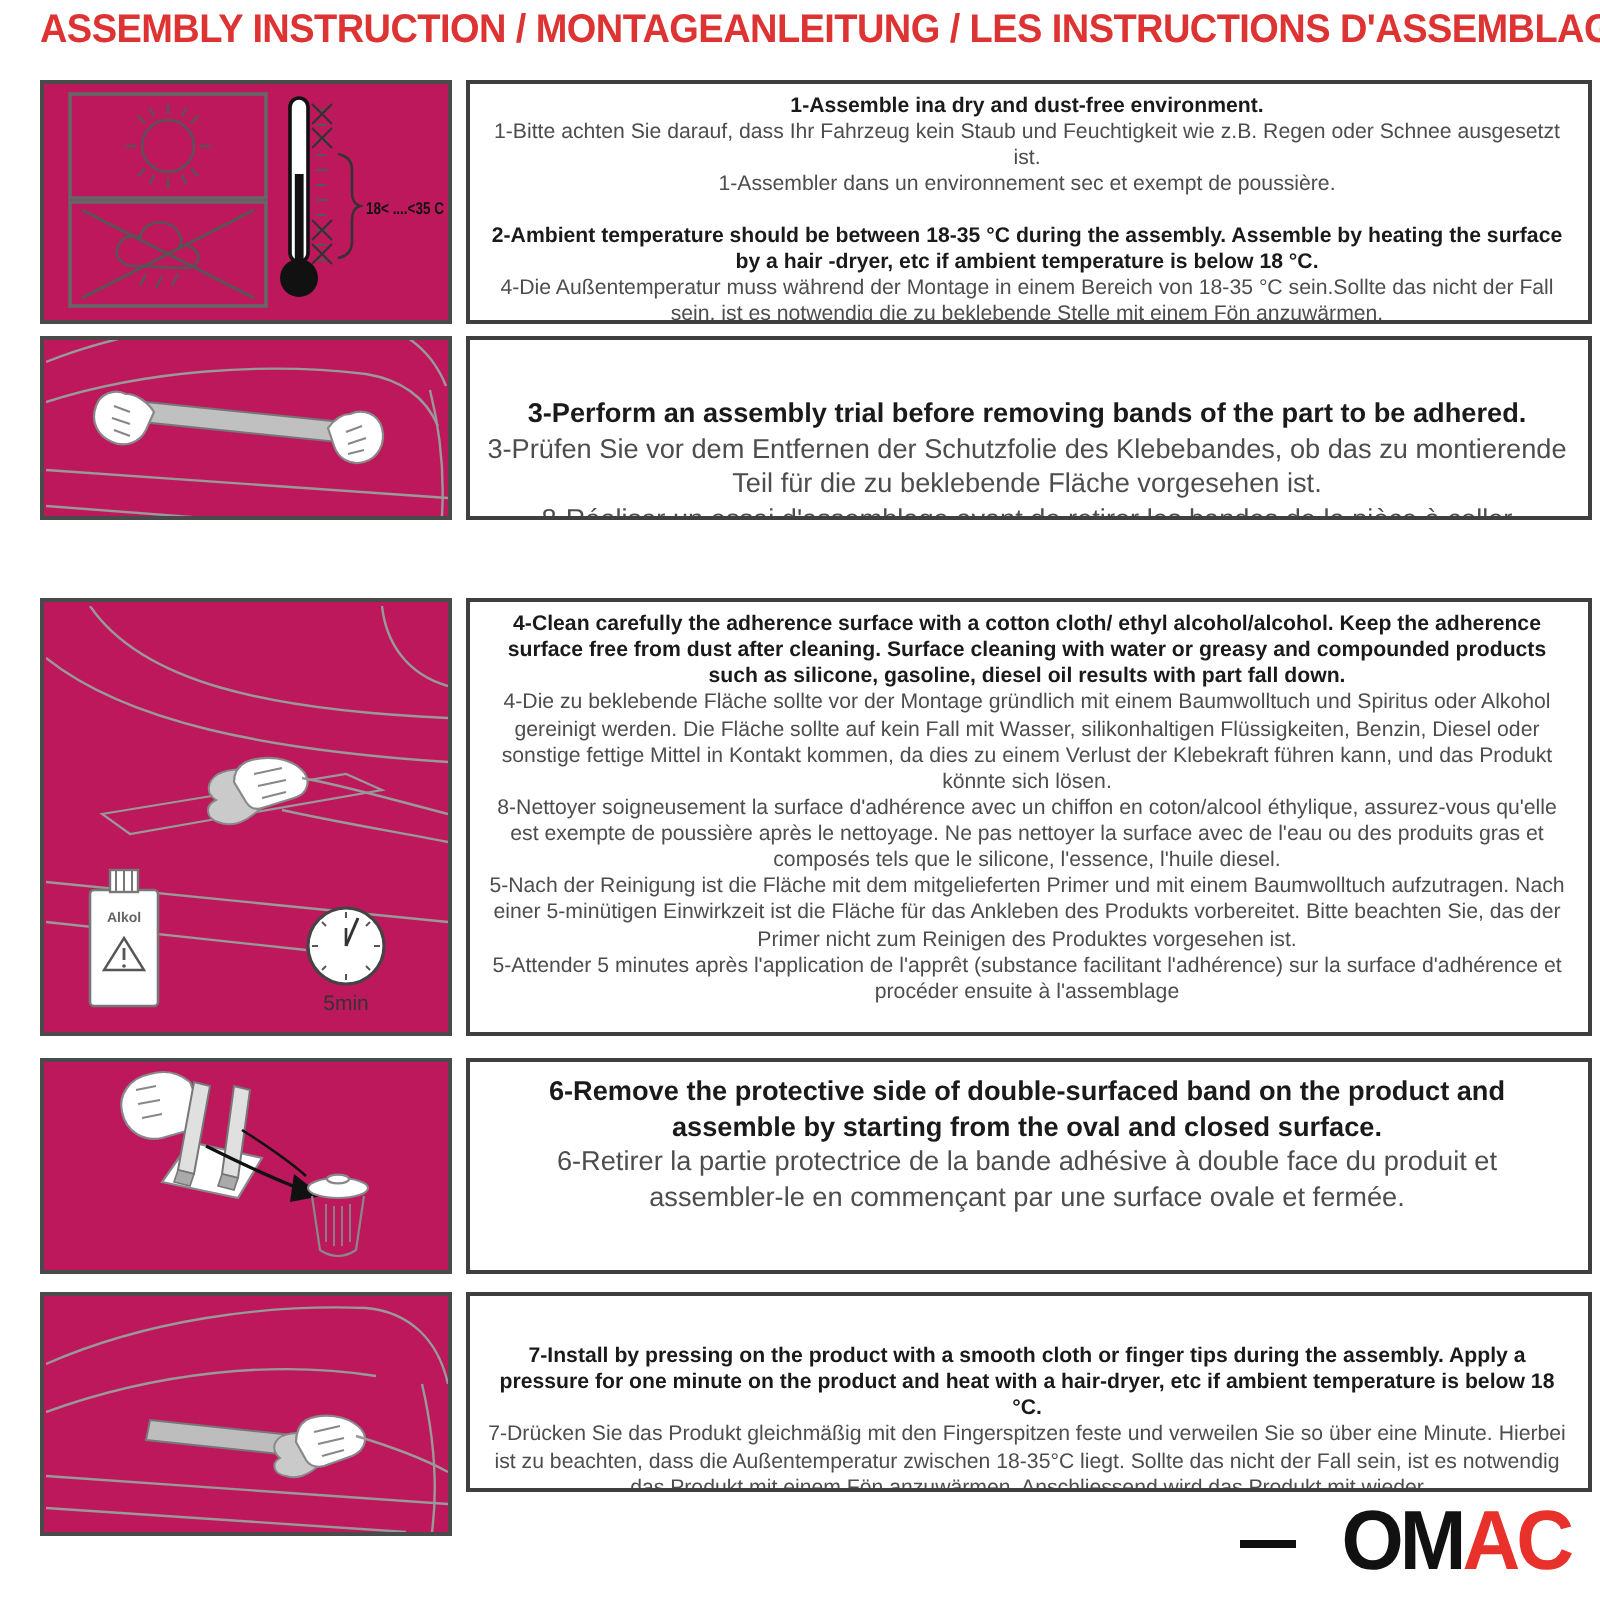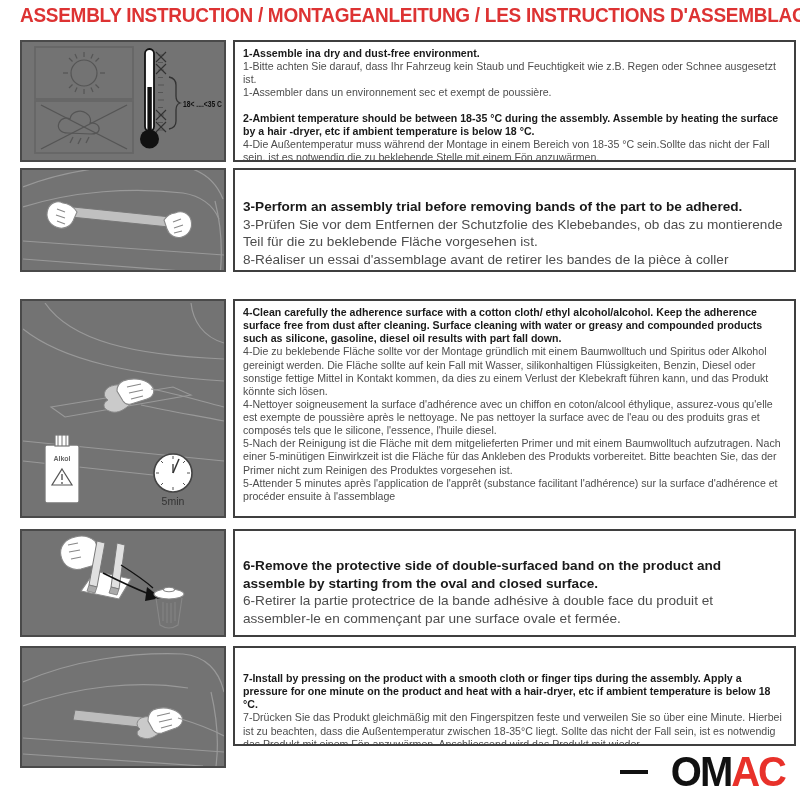--- a/index.html
+++ b/index.html
@@ -13,32 +13,32 @@
   .title{
     position:absolute; top:4px; left:0; width:100%;
     text-align:center; font-size:20px; font-weight:700;
     color:var(--accent); letter-spacing:-0.3px;
     transform:scaleX(0.95); transform-origin:center;
     white-space:nowrap;
   }
 
   .row{position:absolute; left:20px; width:776px; display:flex; gap:7px; align-items:stretch;}
   #row1{top:40px;  height:122px;}
-  #row2{top:168px; height:104px;}
+  #row2{top:168px; height:92px;}
   #row3{top:299px; height:219px;}
   #row4{top:529px; height:108px;}
   #row5{top:646px; height:126px; align-items:flex-start;}
 
   .cell-left{
-    flex:0 0 206px; width:206px; border:2px solid #4a4a4a; background:#737373;
+    flex:0 0 206px; width:206px; border:2px solid #4a4a4a; background:#be185d;
     display:flex; align-items:center; justify-content:center; overflow:hidden;
   }
-  .cell-right{flex:1; border:2px solid var(--border); background:#fff; padding:5px 10px 4px 8px; overflow:hidden;}
+  .cell-right{flex:1; border:2px solid var(--border); background:#fff; padding:5px 10px 4px 8px; overflow:hidden;text-align:center;}
   #row2 .cell-right{padding-top:28px;}
-  #row4 .cell-right{padding-top:26px;}
+  #row4 .cell-right{padding-top:6px;}
   #row5 .cell-right{padding-top:24px; height:100px;}
   #row5 .cell-left{height:122px;}
 
   p.s{font-size:10.6px; line-height:1.24; color:var(--textGray);}
   p.s.b{color:var(--textDark); font-weight:700;}
   p.l{font-size:13.6px; line-height:1.3; color:var(--textGray);}
   p.l.b{color:var(--textDark); font-weight:700;}
   .gap{margin-top:12px;}
 
   svg{display:block;}
@@ -194,21 +194,21 @@
           </g>
           <line x1="150" y1="170" x2="156" y2="156" stroke="#333" stroke-width="1.5"></line>
           <line x1="150" y1="170" x2="150" y2="161" stroke="#333" stroke-width="1.3"></line>
           <text x="150" y="202" font-size="10.5" fill="#333" text-anchor="middle">5min</text>
         </g>
       </svg>
     </div>
     <div class="cell-right">
       <p class="s b">4-Clean carefully the adherence surface with a cotton cloth/ ethyl alcohol/alcohol. Keep the adherence surface free from dust after cleaning. Surface cleaning with water or greasy and compounded products such as silicone, gasoline, diesel oil results with part fall down.</p>
       <p class="s">4-Die zu beklebende Fläche sollte vor der Montage gründlich mit einem Baumwolltuch und Spiritus oder Alkohol gereinigt werden. Die Fläche sollte auf kein Fall mit Wasser, silikonhaltigen Flüssigkeiten, Benzin, Diesel oder sonstige fettige Mittel in Kontakt kommen, da dies zu einem Verlust der Klebekraft führen kann, und das Produkt könnte sich lösen.</p>
-      <p class="s">4-Nettoyer soigneusement la surface d'adhérence avec un chiffon en coton/alcool éthylique, assurez-vous qu'elle est exempte de poussière après le nettoyage. Ne pas nettoyer la surface avec de l'eau ou des produits gras et composés tels que le silicone, l'essence, l'huile diesel.</p>
+      <p class="s">8-Nettoyer soigneusement la surface d'adhérence avec un chiffon en coton/alcool éthylique, assurez-vous qu'elle est exempte de poussière après le nettoyage. Ne pas nettoyer la surface avec de l'eau ou des produits gras et composés tels que le silicone, l'essence, l'huile diesel.</p>
       <p class="s">5-Nach der Reinigung ist die Fläche mit dem mitgelieferten Primer und mit einem Baumwolltuch aufzutragen. Nach einer 5-minütigen Einwirkzeit ist die Fläche für das Ankleben des Produkts vorbereitet. Bitte beachten Sie, das der Primer nicht zum Reinigen des Produktes vorgesehen ist.</p>
       <p class="s">5-Attender 5 minutes après l'application de l'apprêt (substance facilitant l'adhérence) sur la surface d'adhérence et procéder ensuite à l'assemblage</p>
     </div>
   </section>
 
   <section class="row" id="row4">
     <div class="cell-left">
       <svg width="201" height="104" viewBox="0 0 201 104">
         <g fill="#fff" stroke="#888" stroke-width="1.1">
           <path d="M 52,6 c -10,2 -16,10 -14,19 c 2,10 11,15 20,13 l 14,-4 c 5,-2 7,-7 5,-12 l -5,-12 c -6,-5 -13,-6 -20,-4 z"></path>

